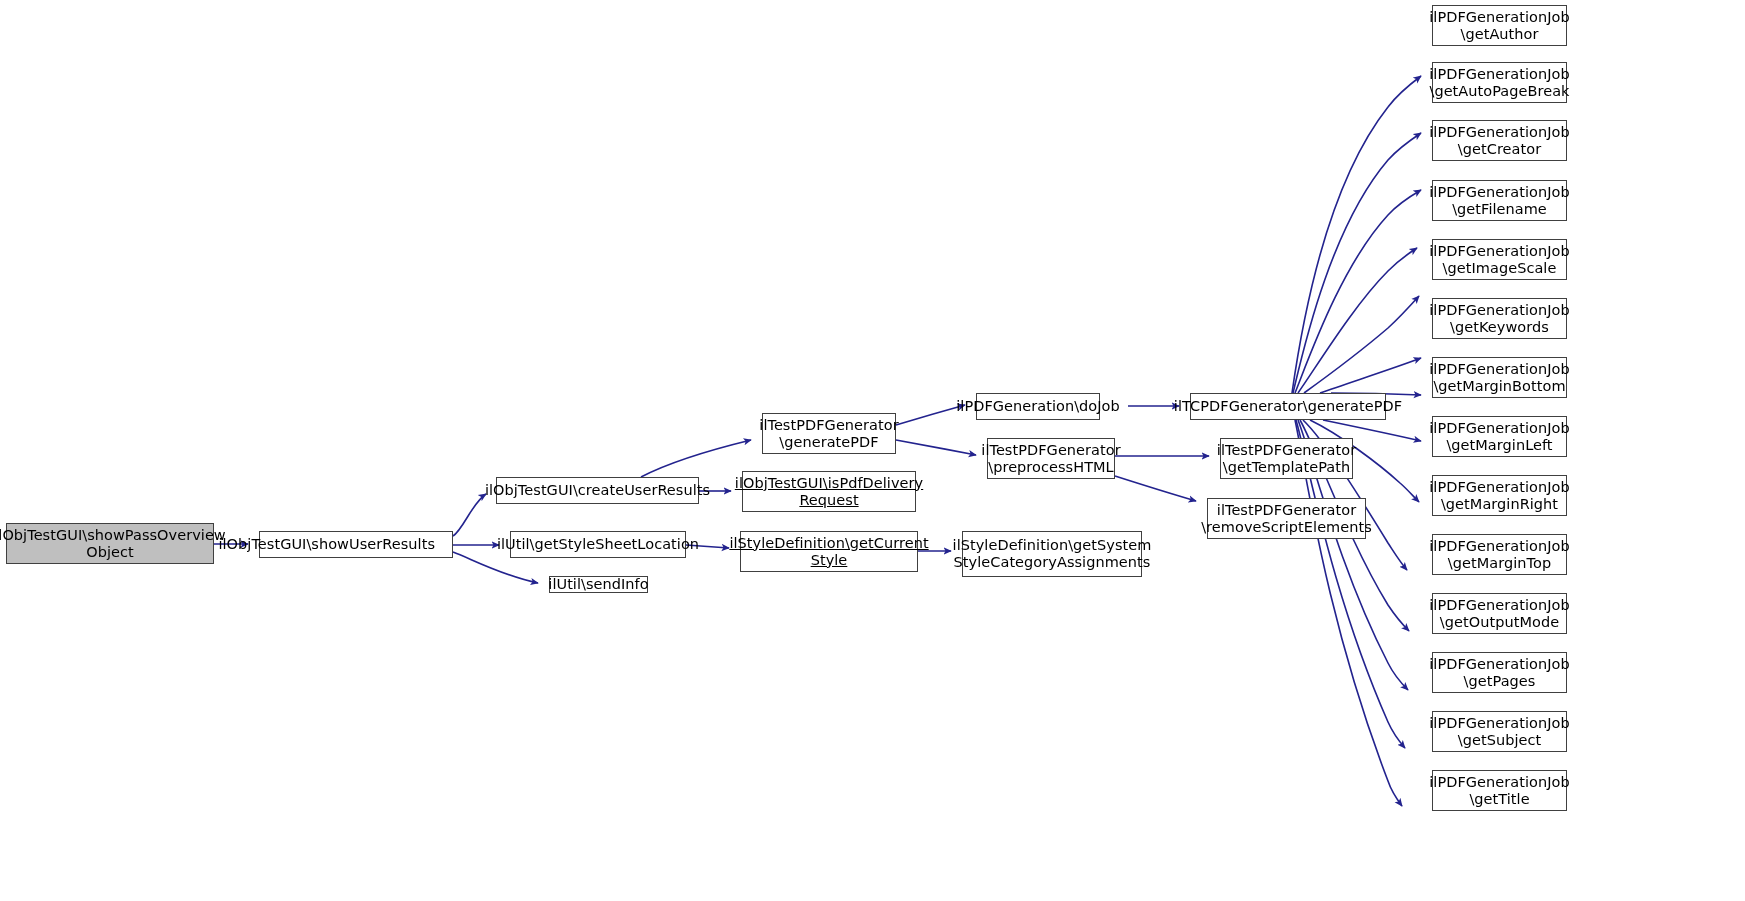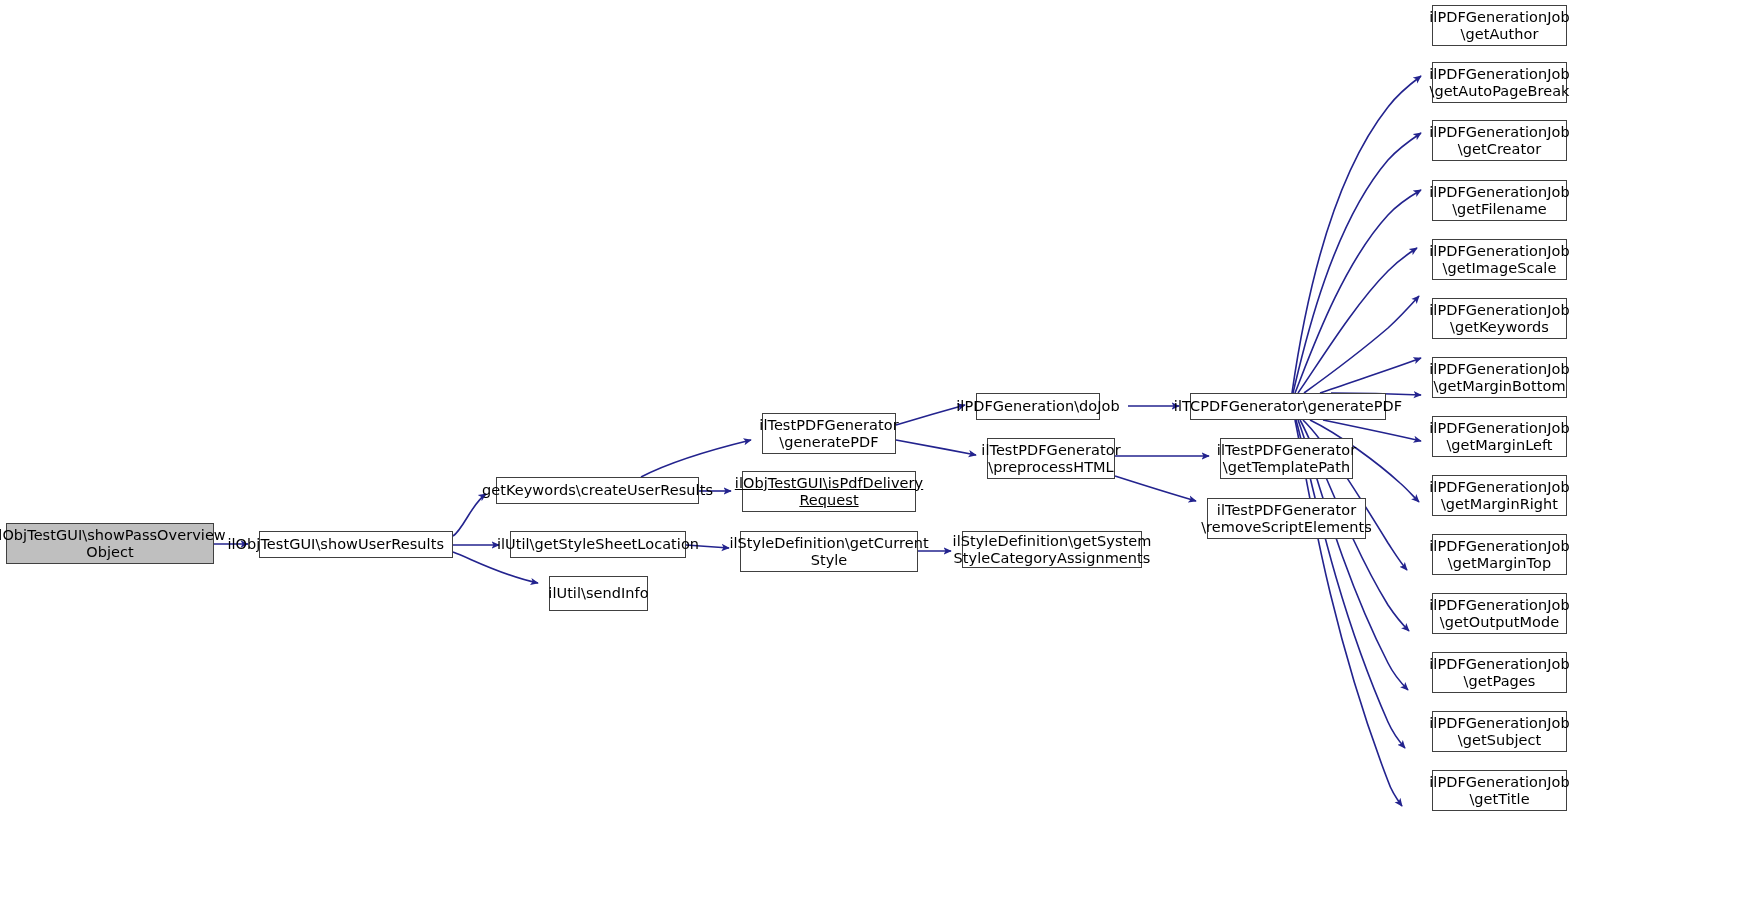--- a/index.html
+++ b/index.html
@@ -30,21 +30,21 @@
     border: 1.4px solid #404040;
     background: #ffffff;
     color: #000000;
     display: flex;
     align-items: center;
     justify-content: center;
     text-align: center;
     font-size: 14.5px;
     line-height: 17px;
     letter-spacing: 0.05px;
-    padding: 1px 8px;
+    padding: 1px 17px;
     white-space: pre-line;
     z-index: 5;
   }
   .node.root {
     background: #bfbfbf;
     border: 1.6px solid #404040;
   }
   .node-label {
     display: block;
     white-space: pre-line;
@@ -89,30 +89,30 @@
         <path d="M1298,420 C1312,456 1338,566 1388,663 1393,673 1400,682 1408,690" marker-end="url(#arrowhead)" stroke="#23238e" fill="none" stroke-width="1.6"></path>
         <path d="M1296,420 C1308,461 1331,593 1388,722 1392,731 1398,740 1405,748" marker-end="url(#arrowhead)" stroke="#23238e" fill="none" stroke-width="1.6"></path>
         <path d="M1295,420 C1305,465 1325,617 1388,781 1391,790 1396,798 1402,806" marker-end="url(#arrowhead)" stroke="#23238e" fill="none" stroke-width="1.6"></path>
       </g>
   </svg>
 
   <div id="node-layer">
       <div class="node root" style="left: 6px; top: 523px; width: 208px; height: 41px;"><span class="node-label">ilObjTestGUI\showPassOverview
 Object</span></div>
       <div class="node" style="left: 259px; top: 531px; width: 194px; height: 27px; justify-content: flex-end;"><span class="node-label">ilObjTestGUI\showUserResults</span></div>
-      <div class="node" style="left: 496px; top: 477px; width: 203px; height: 27px;"><span class="node-label">getKeywords\createUserResults</span></div>
+      <div class="node" style="left: 496px; top: 477px; width: 203px; height: 27px;"><span class="node-label">ilObjTestGUI\createUserResults</span></div>
       <div class="node" style="left: 510px; top: 531px; width: 176px; height: 27px;"><span class="node-label">ilUtil\getStyleSheetLocation</span></div>
-      <div class="node" style="left: 549px; top: 576px; width: 99px; height: 35px;"><span class="node-label">ilUtil\sendInfo</span></div>
+      <div class="node" style="left: 549px; top: 576px; width: 99px; height: 17px;"><span class="node-label">ilUtil\sendInfo</span></div>
       <div class="node" style="left: 762px; top: 413px; width: 134px; height: 41px;"><span class="node-label">ilTestPDFGenerator
 \generatePDF</span></div>
       <div class="node" style="left: 742px; top: 471px; width: 174px; height: 41px; text-decoration: underline;"><span class="node-label">ilObjTestGUI\isPdfDelivery
 Request</span></div>
-      <div class="node" style="left: 740px; top: 531px; width: 178px; height: 41px;"><span class="node-label">ilStyleDefinition\getCurrent
+      <div class="node" style="left: 740px; top: 531px; width: 178px; height: 41px; text-decoration: underline;"><span class="node-label">ilStyleDefinition\getCurrent
 Style</span></div>
-      <div class="node" style="left: 962px; top: 531px; width: 180px; height: 37px;"><span class="node-label">ilStyleDefinition\getSystem
+      <div class="node" style="left: 962px; top: 531px; width: 180px; height: 46px;"><span class="node-label">ilStyleDefinition\getSystem
 StyleCategoryAssignments</span></div>
       <div class="node" style="left: 976px; top: 393px; width: 124px; height: 27px;"><span class="node-label">ilPDFGeneration\doJob</span></div>
       <div class="node" style="left: 987px; top: 438px; width: 128px; height: 41px;"><span class="node-label">ilTestPDFGenerator
 \preprocessHTML</span></div>
       <div class="node" style="left: 1190px; top: 393px; width: 196px; height: 27px;"><span class="node-label">ilTCPDFGenerator\generatePDF</span></div>
       <div class="node" style="left: 1220px; top: 438px; width: 133px; height: 41px;"><span class="node-label">ilTestPDFGenerator
 \getTemplatePath</span></div>
       <div class="node" style="left: 1207px; top: 498px; width: 159px; height: 41px;"><span class="node-label">ilTestPDFGenerator
 \removeScriptElements</span></div>
       <div class="node" style="left: 1432px; top: 5px; width: 135px; height: 41px;"><span class="node-label">ilPDFGenerationJob

